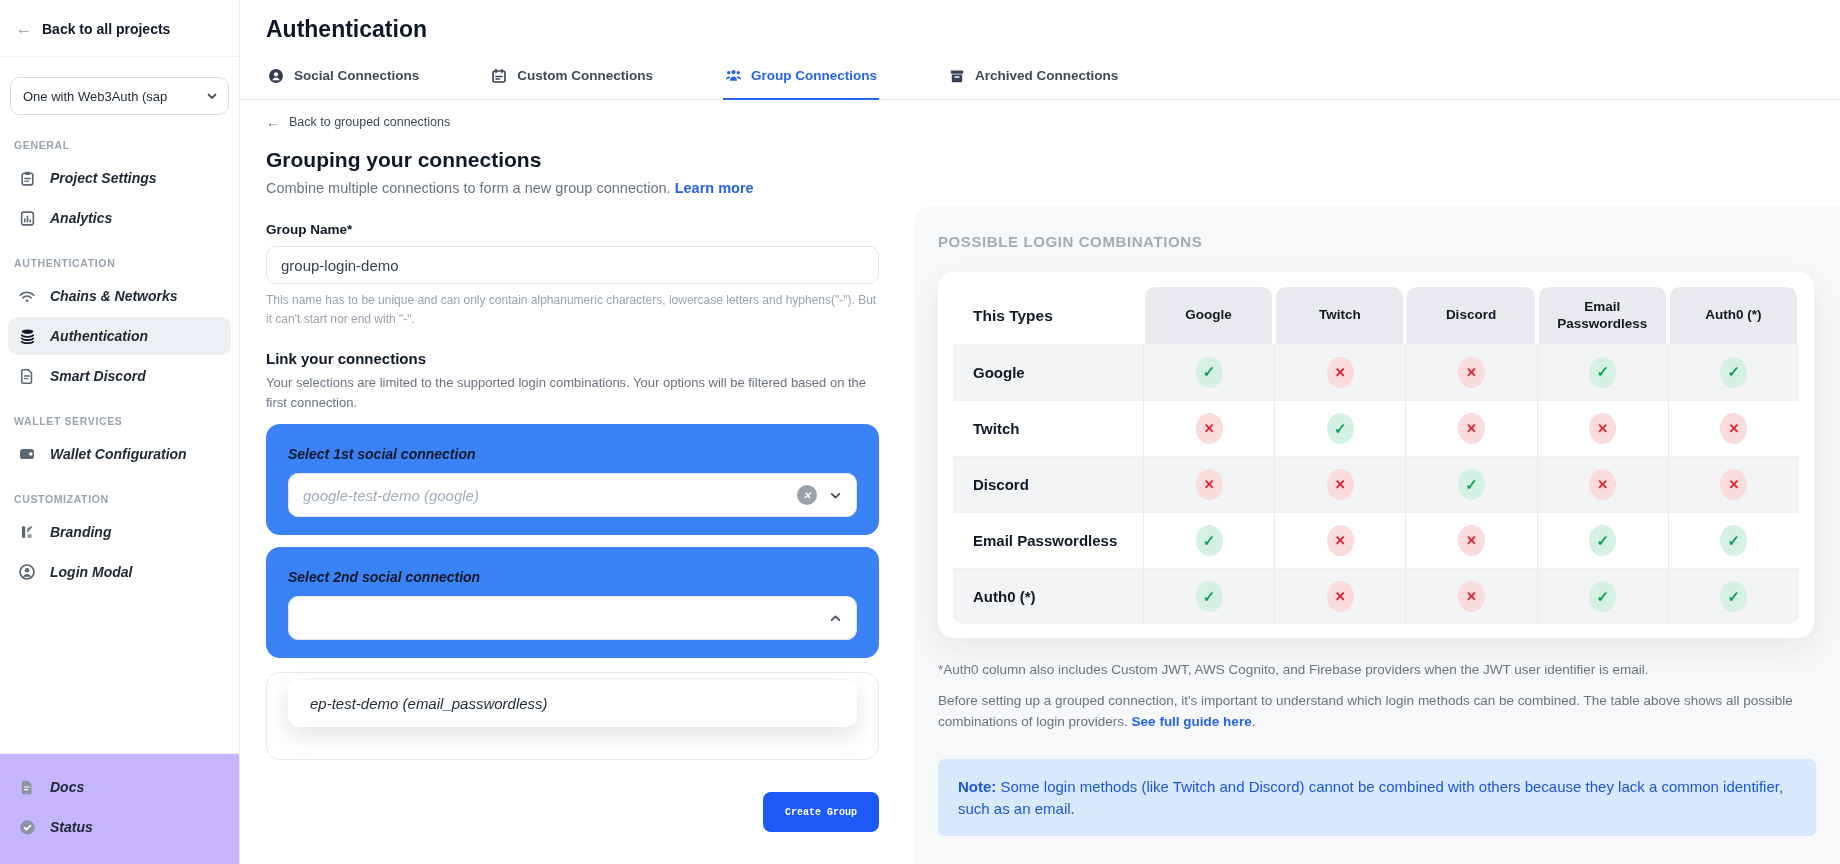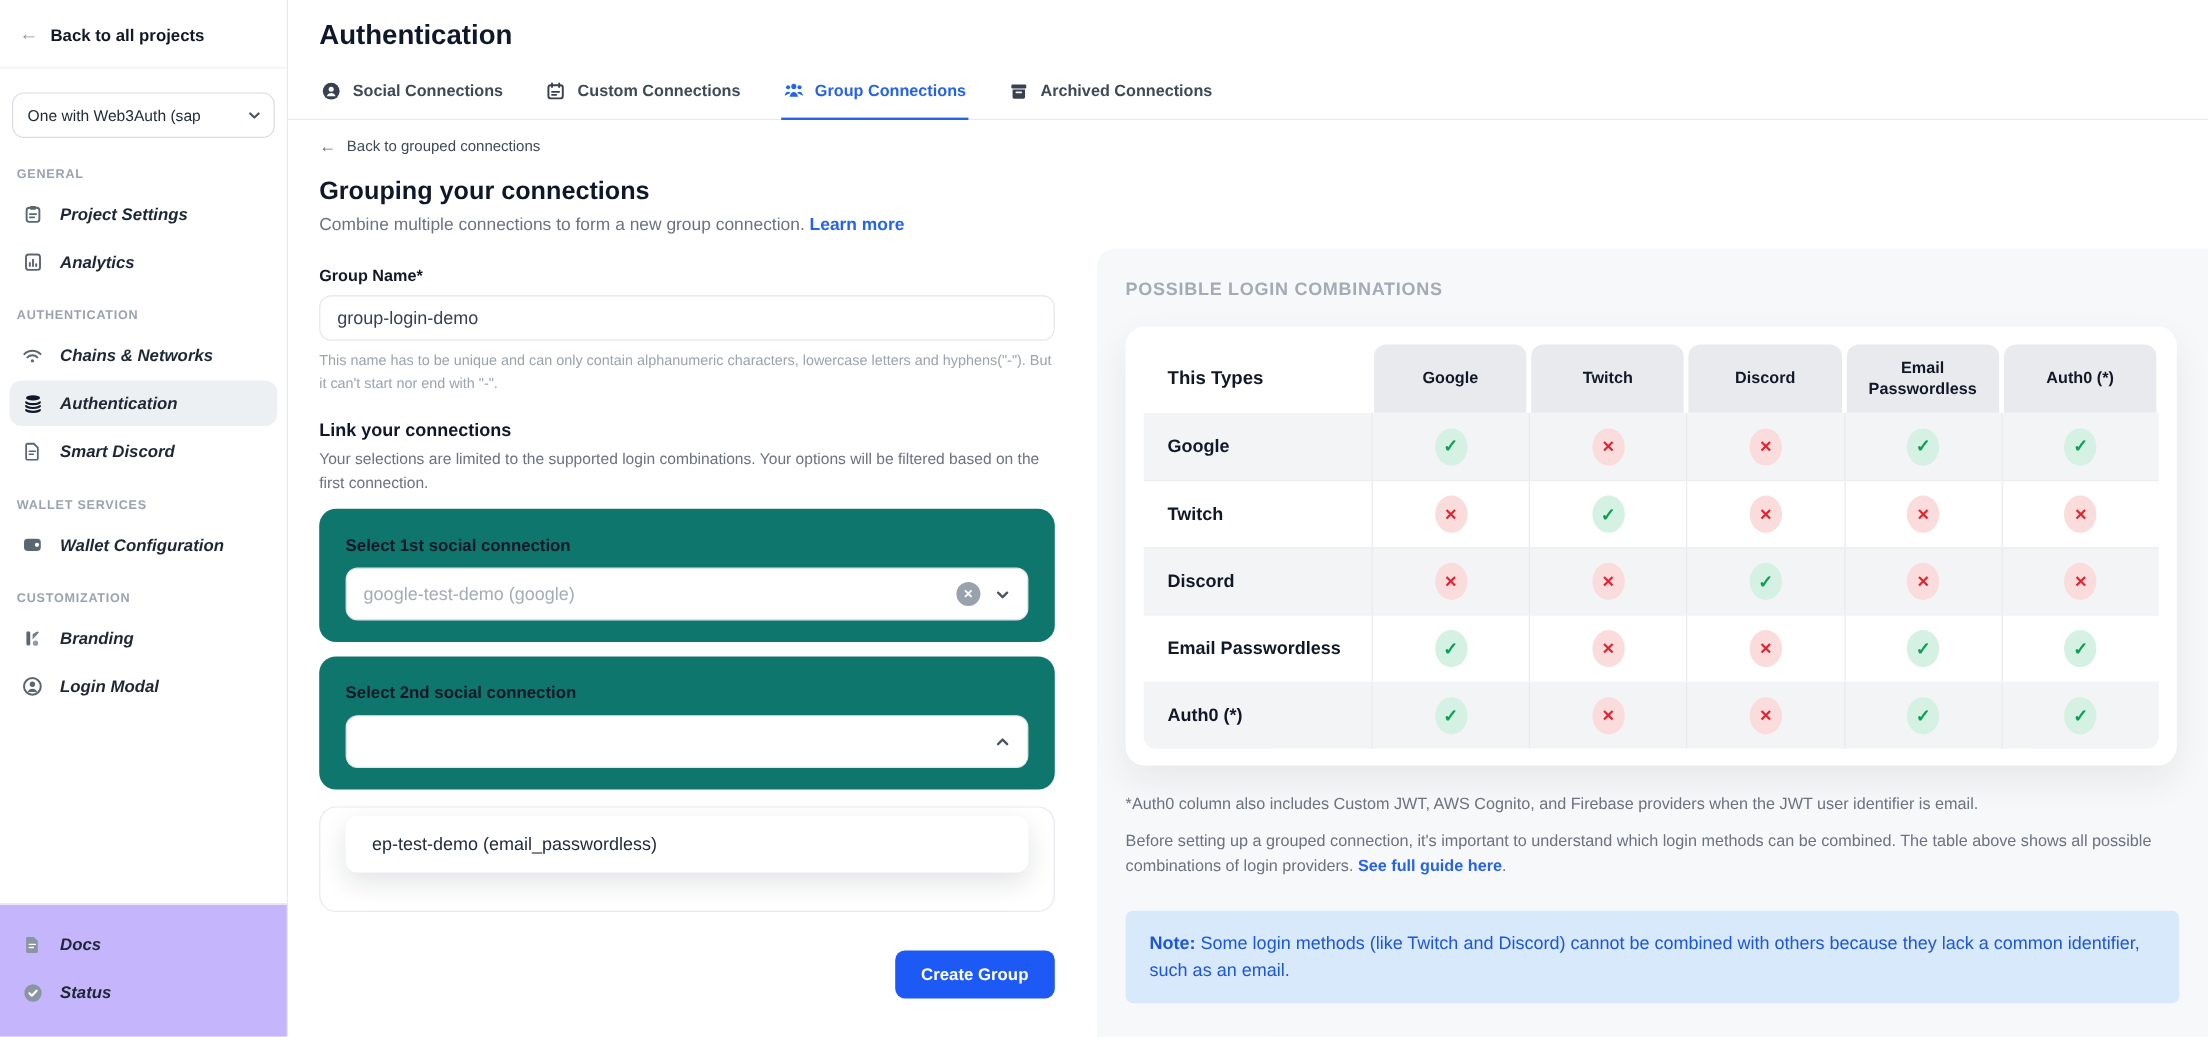--- a/index.html
+++ b/index.html
@@ -24,21 +24,21 @@
   .sb-item.active { background:#edf0f3; }
   .sb-item .icn { width:18px; height:18px; display:flex; align-items:center; justify-content:center;
     color:#5b6673; flex:none; }
   .sb-item.active .icn { color:#111827; }
   .sb-footer { position:absolute; left:0; right:0; bottom:0; border-top:1px solid #eef0f3;
     padding:12px 0 16px 0; background:#c4b5fd; }
 
   
   .main { flex:1; height:100%; overflow:hidden; }
   .page-title { font-size:23px; font-weight:700; color:#0f172a; padding:16px 0 0 26px; }
-  .tabbar { display:flex; gap:32px; padding:0 16px 0 26px; margin-top:22px; border-bottom:1px solid #e8eaee; }
+  .tabbar { display:flex; gap:68px; padding:0 16px 0 26px; margin-top:22px; border-bottom:1px solid #e8eaee; }
   .tab { display:flex; align-items:center; gap:9px; padding:2px 2px 14px 2px; font-size:13.5px;
     font-weight:700; color:#3f4a57; cursor:pointer; border-bottom:2.5px solid transparent;
     margin-bottom:-1px; }
   .tab.active { color:#2563eb; border-bottom-color:#2563eb; }
   .tab .ticn { width:17px; height:17px; display:flex; align-items:center; }
 
   .content { display:flex; align-items:flex-start; }
   .leftcol { width:640px; min-width:640px; padding:14px 0 0 26px; }
 
   .backlink { display:flex; align-items:center; gap:9px; font-size:12.5px; color:#3f4a57; cursor:pointer; }
@@ -47,43 +47,43 @@
   .sub { margin-top:8px; font-size:14.5px; color:#6b7280; }
   .link { color:#2563eb; font-weight:600; cursor:pointer; }
   .fieldlabel { margin-top:26px; font-size:13.5px; font-weight:700; color:#111827; }
   .textinput { margin-top:9px; width:613px; height:38px; border:1px solid #e2e5ea; border-radius:10px;
     background:#fff; padding:0 14px; font-size:15px; color:#374151;
     font-family:"Liberation Sans", sans-serif; outline:none; }
   .helper { margin-top:7px; width:613px; font-size:12px; line-height:1.55; color:#9aa3ae; }
   .h3 { margin-top:22px; font-size:15px; font-weight:700; color:#0f172a; }
   .desc { margin-top:6px; width:613px; font-size:13px; line-height:1.5; color:#6b7280; }
 
-  .conn-card { margin-top:12px; width:613px; background:#0f766e; border-radius:14px; padding:22px 22px 18px 22px; }
+  .conn-card { margin-top:12px; width:613px; background:#3b82f6; border-radius:14px; padding:22px 22px 18px 22px;font-style:italic; }
   .conn-card .clabel { font-size:14px; font-weight:700; color:#111827; }
   .selectbox { margin-top:11px; height:44px; background:#fff; border:1px solid #e2e5ea; border-radius:10px;
     display:flex; align-items:center; padding:0 14px; cursor:pointer; position:relative; }
   .selectbox .ph { flex:1; font-size:15px; color:#a3adb8; }
   .sel-icons { display:flex; align-items:center; gap:12px; }
   .clear-circle { width:20px; height:20px; border-radius:50%; background:#98a1ac; color:#fff;
     display:flex; align-items:center; justify-content:center; font-size:10px; font-weight:700; cursor:pointer; }
   .chev { color:#4b5563; display:flex; }
 
   .card2wrap { position:relative; }
   .dropdown { position:absolute; left:22px; top:133px; width:569px; background:#fff; border-radius:10px;
     box-shadow:0 8px 22px rgba(15,23,42,.12); z-index:6; overflow:hidden; }
   .dd-option { padding:15px 22px; font-size:15px; color:#1f2937; cursor:pointer; }
 
   .addmore { margin-top:14px; width:613px; height:88px; border:1px solid #e7e9ed; border-radius:14px;
     background:#fff; padding:24px 22px; position:relative; z-index:1; }
   .addmore .amtxt { font-size:15px; color:#b4bac3; cursor:pointer; }
 
   .btnrow { width:613px; margin-top:32px; display:flex; justify-content:flex-end; }
   .primary-btn { background:#1d59f5; color:#fff; border:none; border-radius:8px; height:40px;
-    padding:0 22px; font-size:14px; font-weight:700; cursor:pointer;
-    font-family:Liberation Sans, sans-serif; }
+    padding:0 22px; font-size:10px; font-weight:700; cursor:pointer;
+    font-family:Liberation Mono, monospace; }
 
   
   .rightcol { flex:1; margin-top:107px; margin-left:34px; background:#f7f8f9;
     border-radius:16px 0 0 0; min-height:660px; padding:26px 24px 0 24px; }
   .panel-title { font-size:15px; font-weight:700; letter-spacing:.04em; color:#a4abb5; }
 
   .combo-card { margin-top:22px; background:#fff; border-radius:16px; padding:15px 15px 14px 15px;
     box-shadow:0 12px 30px rgba(15,23,42,.07); width:876px; }
   .thead { display:flex; }
   .th { min-height:57px; display:flex; align-items:center; justify-content:center; text-align:center;

